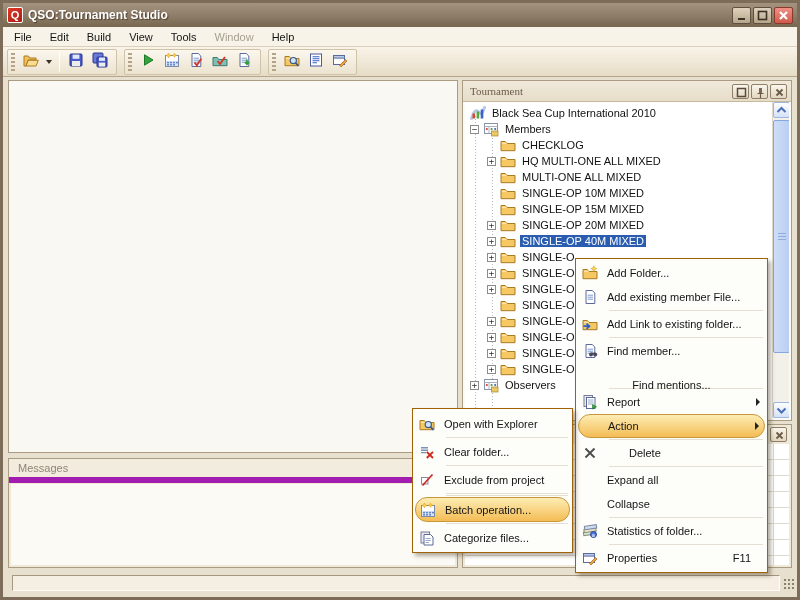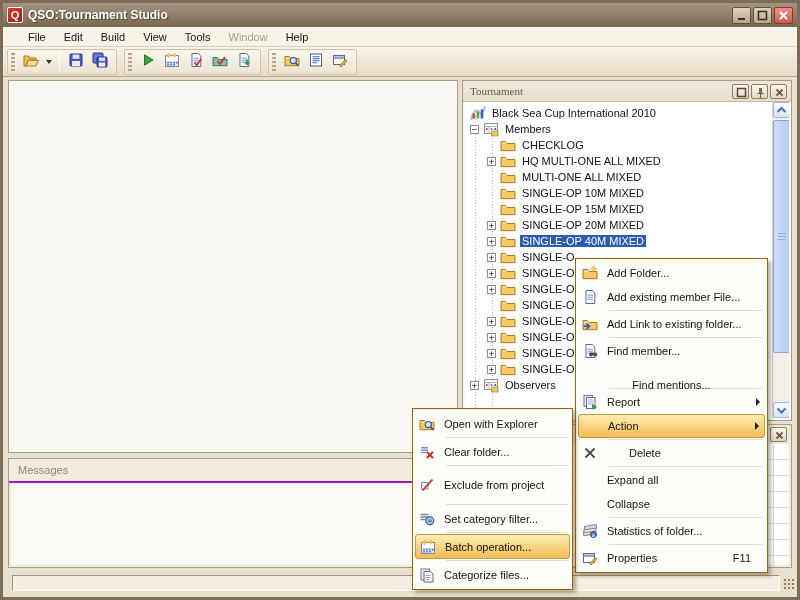--- a/index.html
+++ b/index.html
@@ -17,21 +17,21 @@
     border:1px solid #fff;border-radius:2px;color:#fff;font-weight:bold;font-size:11px;
     display:flex;align-items:center;justify-content:center;margin-right:5px;}
   .title-text{color:#fff;font-size:12px;font-weight:bold;text-shadow:1px 1px 1px rgba(55,40,25,.7);flex:1;}
   .tb-btn{width:19px;height:17px;margin-left:2px;border:1px solid #5f5040;border-radius:2px;
     background:linear-gradient(180deg,#dfd2bd,#b7a68c);position:relative;}
   .tb-btn svg{position:absolute;left:2px;top:1px;}
   .tb-btn.close{background:linear-gradient(180deg,#ef9186,#cf5a4c);border-color:#8d3a2e;}
 
   
   .menubar{position:absolute;left:0;top:24px;width:794px;height:20px;background:#f7f3e9;
-    border-bottom:1px solid #d9cfba;display:flex;align-items:center;padding-left:16px;}
+    border-bottom:1px solid #d9cfba;display:flex;align-items:center;padding-left:2px;}
   .menu-item{font-size:11px;color:#141414;padding:3px 9px;}
   .menu-item.disabled{color:#a59f8f;}
 
   
   .toolbar{position:absolute;left:0;top:44px;width:794px;height:30px;
     background:linear-gradient(180deg,#f9f4e9,#e6dcc6);border-bottom:1px solid #b5a78d;
     display:flex;align-items:center;padding-left:4px;}
   .tb-group{display:flex;align-items:center;height:26px;border:1px solid #cfc2a7;border-radius:2px;
     background:linear-gradient(180deg,#fbf7ee,#ece3d0);margin-right:7px;padding:1px 4px 1px 2px;}
   .gripper{width:4px;height:18px;margin:0 4px 0 1px;
@@ -73,41 +73,41 @@
   .sb-grip{position:absolute;left:4px;top:50%;width:8px;height:9px;margin-top:-4px;
     background:repeating-linear-gradient(180deg,#8fabdf 0 1px,transparent 1px 3px);}
 
   
   .grid-area{position:absolute;left:2px;top:19px;right:2px;bottom:2px;background:#fff;overflow:hidden;}
   .grid-row{height:16px;border-bottom:1px solid #dedacd;}
   .grid-vline{position:absolute;top:0;bottom:0;width:1px;background:#dedacd;}
 
   
   .msg-caption{height:24px;display:flex;align-items:center;padding-left:9px;background:#f2ecdf;
-    border-bottom:2px solid #a21caf;font-size:11px;color:#8f8673;}
+    border-bottom:6px solid #a21caf;font-size:11px;color:#8f8673;}
   .msg-body{position:absolute;left:2px;top:25px;right:2px;bottom:2px;background:#fbfaf4;}
 
   
   .statusbar{position:absolute;left:0;top:567px;width:794px;height:27px;background:#e8e0cf;}
   .status-field{position:absolute;left:9px;top:5px;width:768px;height:16px;background:#f4efe2;
     border:1px solid;border-color:#a5967f #fffdf6 #fffdf6 #a5967f;}
   .resize-grip{position:absolute;right:2px;top:8px;width:12px;height:12px;
     background-image:radial-gradient(circle at 2px 2px,#8f7f69 1px,transparent 1.2px);
     background-size:4px 4px;}
 
   
   .ctx-menu{position:absolute;background:#fdfdf9;border:1px solid #a16207;
     box-shadow:3px 3px 4px rgba(70,55,35,.4);padding:2px;z-index:50;}
   .mi{display:flex;align-items:center;font-size:11px;color:#141414;position:relative;}
   .mi .mi-icon{width:16px;height:16px;flex:0 0 16px;margin:0 9px 0 4px;}
   .mi .mi-label{flex:1;white-space:nowrap;}
   .mi .mi-shortcut{margin-right:14px;}
   .mi .mi-arrow{width:0;height:0;border-top:4px solid transparent;border-bottom:4px solid transparent;
     border-left:4px solid #222;margin-right:5px;}
-  .mi.hl{background:linear-gradient(180deg,#fdedb4,#f4bc55);border:1px solid #c6983b;border-radius:3px;}
+  .mi.hl{background:linear-gradient(180deg,#fdedb4,#f4bc55);border:1px solid #c6983b;border-radius:12px;}
   .mi-sep{height:1px;background:#e4dfd1;margin:1px 2px 1px 31px;}
 </style>
 </head>
 <body>
 
 <div class="window">
 
   <div class="titlebar">
     <div class="app-icon">Q</div>
     <div class="title-text">QSO:Tournament Studio</div>
@@ -581,36 +581,28 @@
       </div>
       <div class="mi-sep"></div>
       <div class="mi" style="height: 25px;">
         <span class="mi-icon"><svg width="16" height="16" viewBox="0 0 16 16">
             <path d="M2 3.8h7M2 6.2h7M2 8.6h5" stroke="#7a92b8" stroke-width="1.4"></path>
             <path d="M7.8 7.8 L14 14 M14 7.8 L7.8 14" stroke="#cc2820" stroke-width="1.9"></path>
           </svg></span>
         <span class="mi-label">Clear folder...</span>
       </div>
       <div class="mi-sep"></div>
-      <div class="mi" style="height: 36px;">
+      <div class="mi" style="height: 25px;">
         <span class="mi-icon"><svg width="16" height="16" viewBox="0 0 16 16">
             <rect x="2.5" y="5.5" width="6.5" height="6.5" fill="#fff" stroke="#8a8a9a"></rect>
             <path d="M3.5 13.5 L13.5 2.5" stroke="#cc2820" stroke-width="1.7"></path>
           </svg></span>
         <span class="mi-label">Exclude from project</span>
       </div>
       <div class="mi-sep"></div>
-      <div class="mi" style="height: 25px;">
-        <span class="mi-icon"><svg width="16" height="16" viewBox="0 0 16 16">
-            <path d="M1.5 3.5h8M1.5 6h8M1.5 8.5h6" stroke="#7a8a9a" stroke-width="1.3"></path>
-            <circle cx="10.8" cy="9.8" r="3.9" fill="#b8d4f0" stroke="#2a5aaa" stroke-width="1.2"></circle>
-            <path d="M8.8 9.1h4M8.8 10.7h4" stroke="#2a5aaa" stroke-width=".9"></path>
-          </svg></span>
-        <span class="mi-label">Set category filter...</span>
-      </div>
       <div class="mi-sep"></div>
       <div class="mi hl" style="height: 25px;">
         <span class="mi-icon"><svg width="16" height="16" viewBox="0 0 16 16">
             <rect x="1.5" y="3.5" width="13" height="11" fill="#fff" stroke="#7a8baa"></rect>
             <rect x="2.2" y="9" width="11.6" height="4.8" fill="#cfe0f8"></rect>
             <g fill="#4a6fb8">
               <circle cx="4" cy="10.6" r=".9"></circle>
               <circle cx="7" cy="10.6" r=".9"></circle>
               <circle cx="10" cy="10.6" r=".9"></circle>
               <circle cx="13" cy="10.6" r=".9"></circle>

